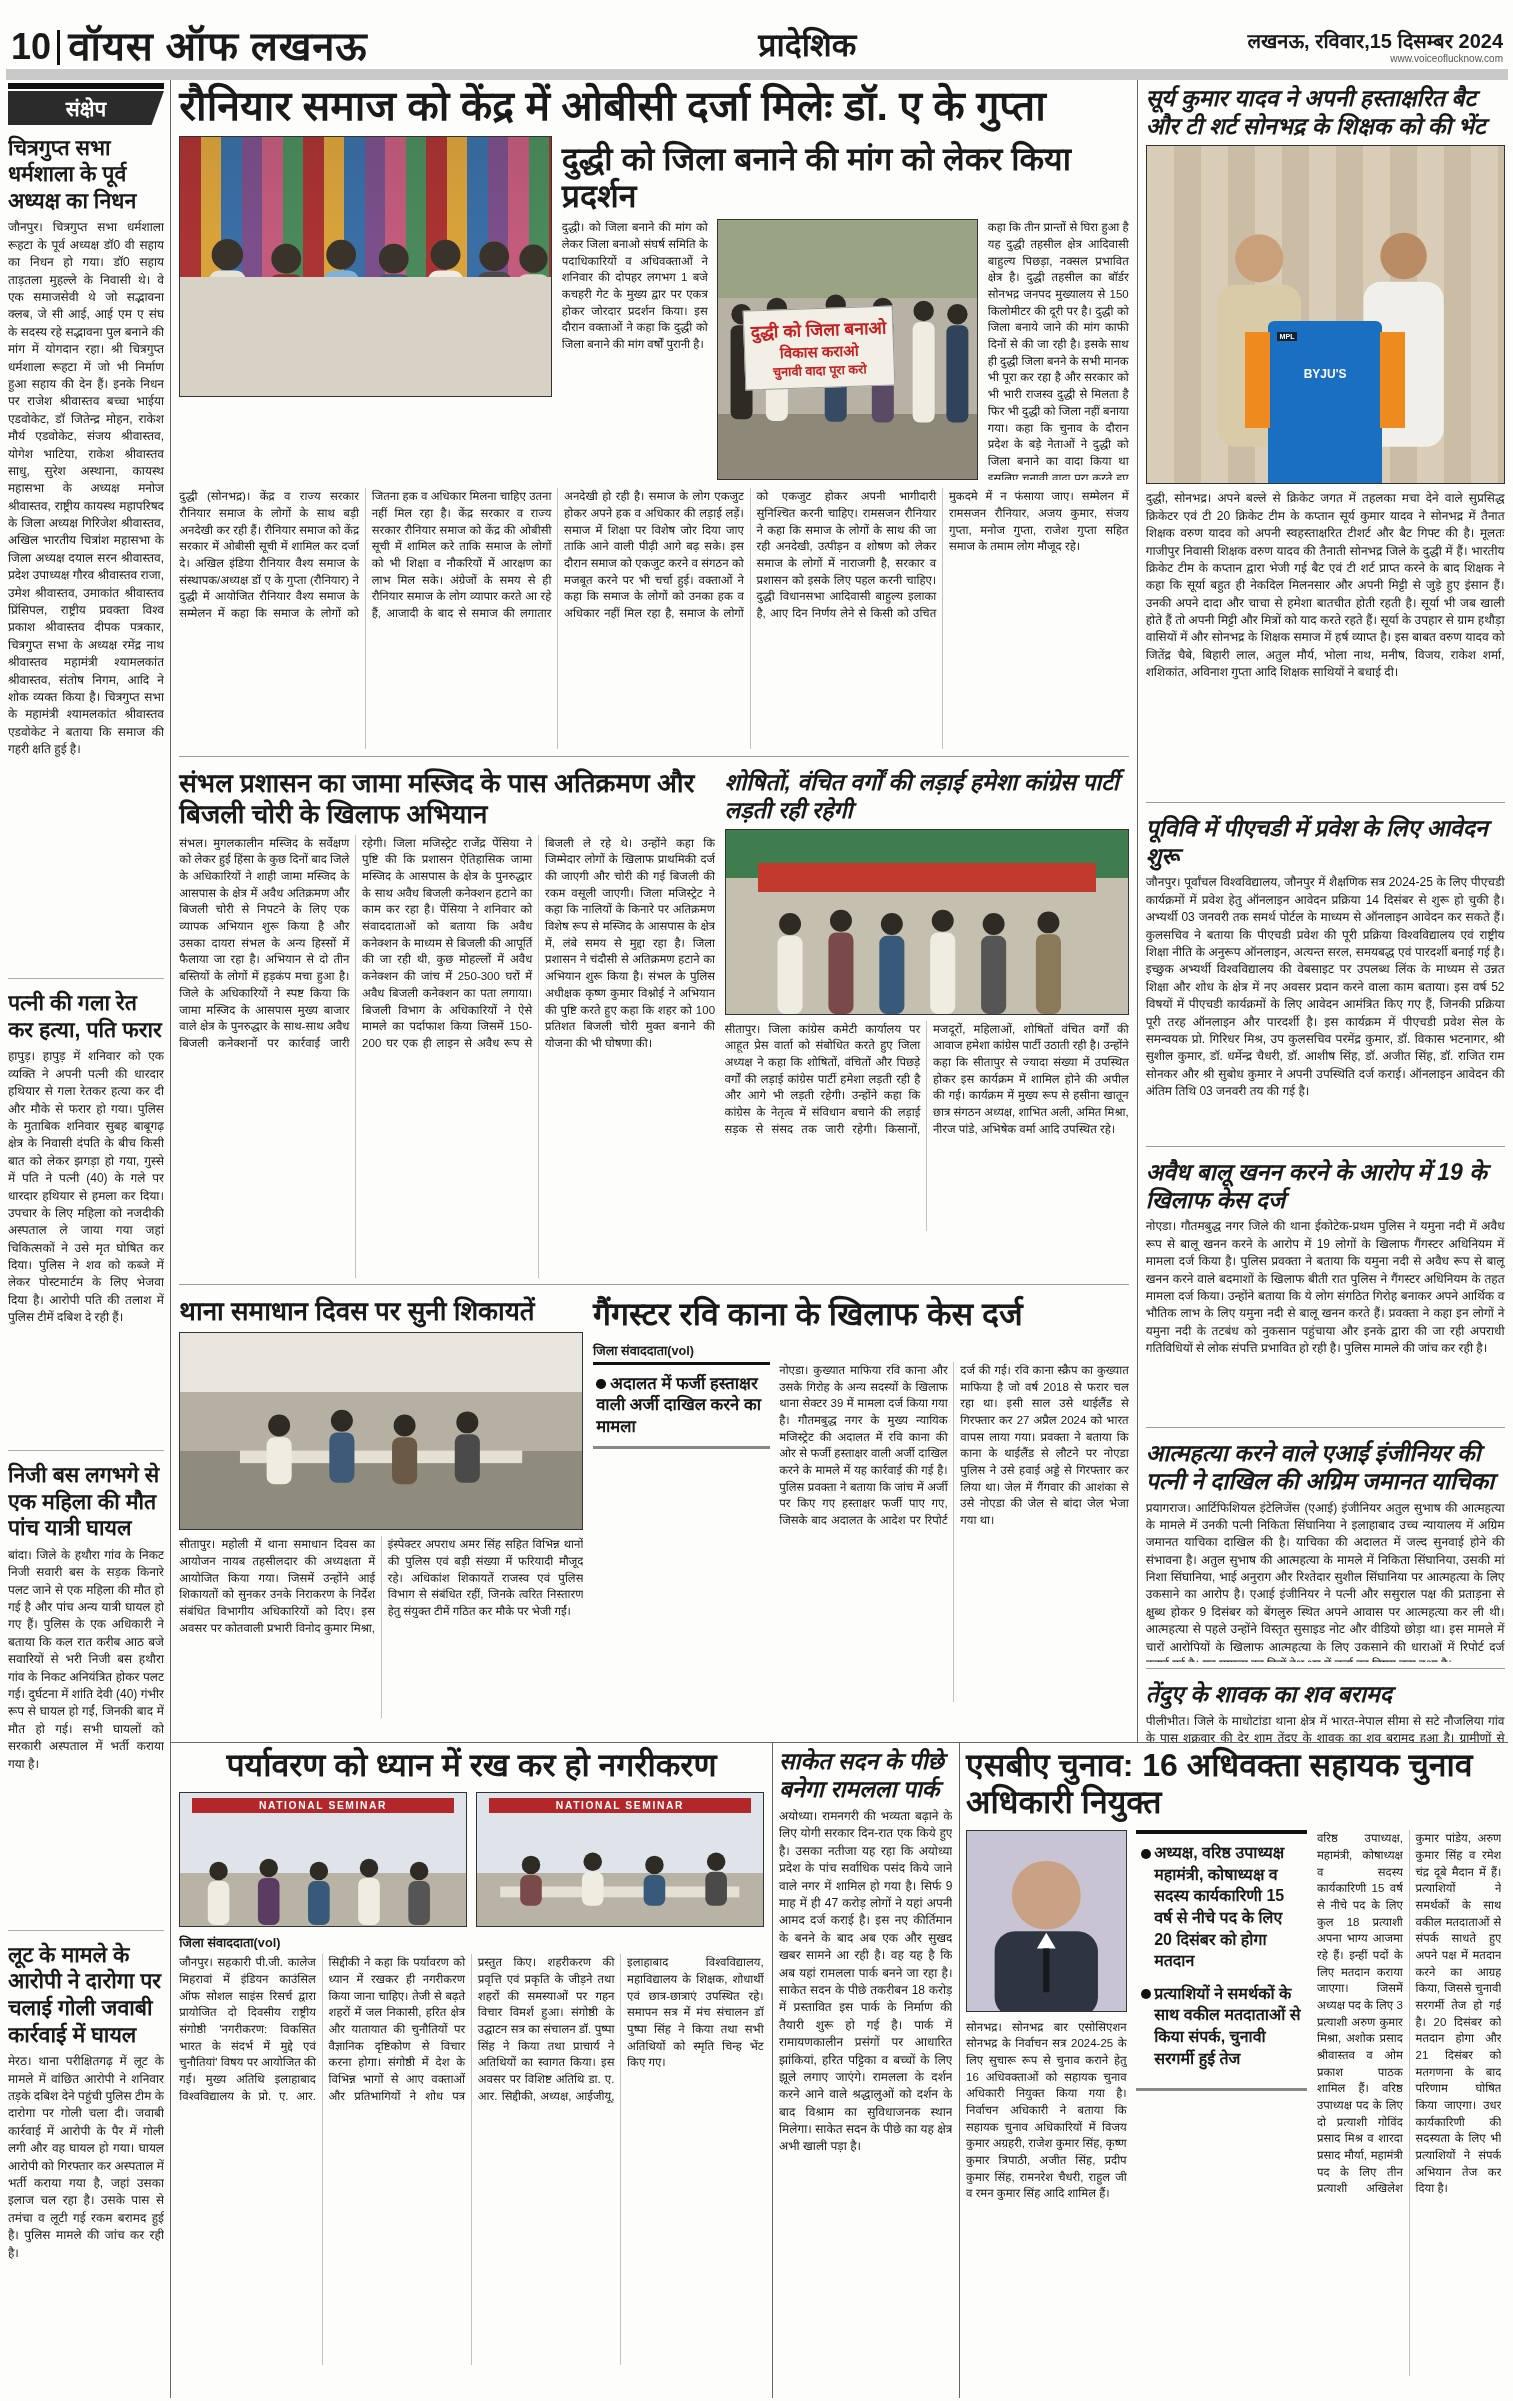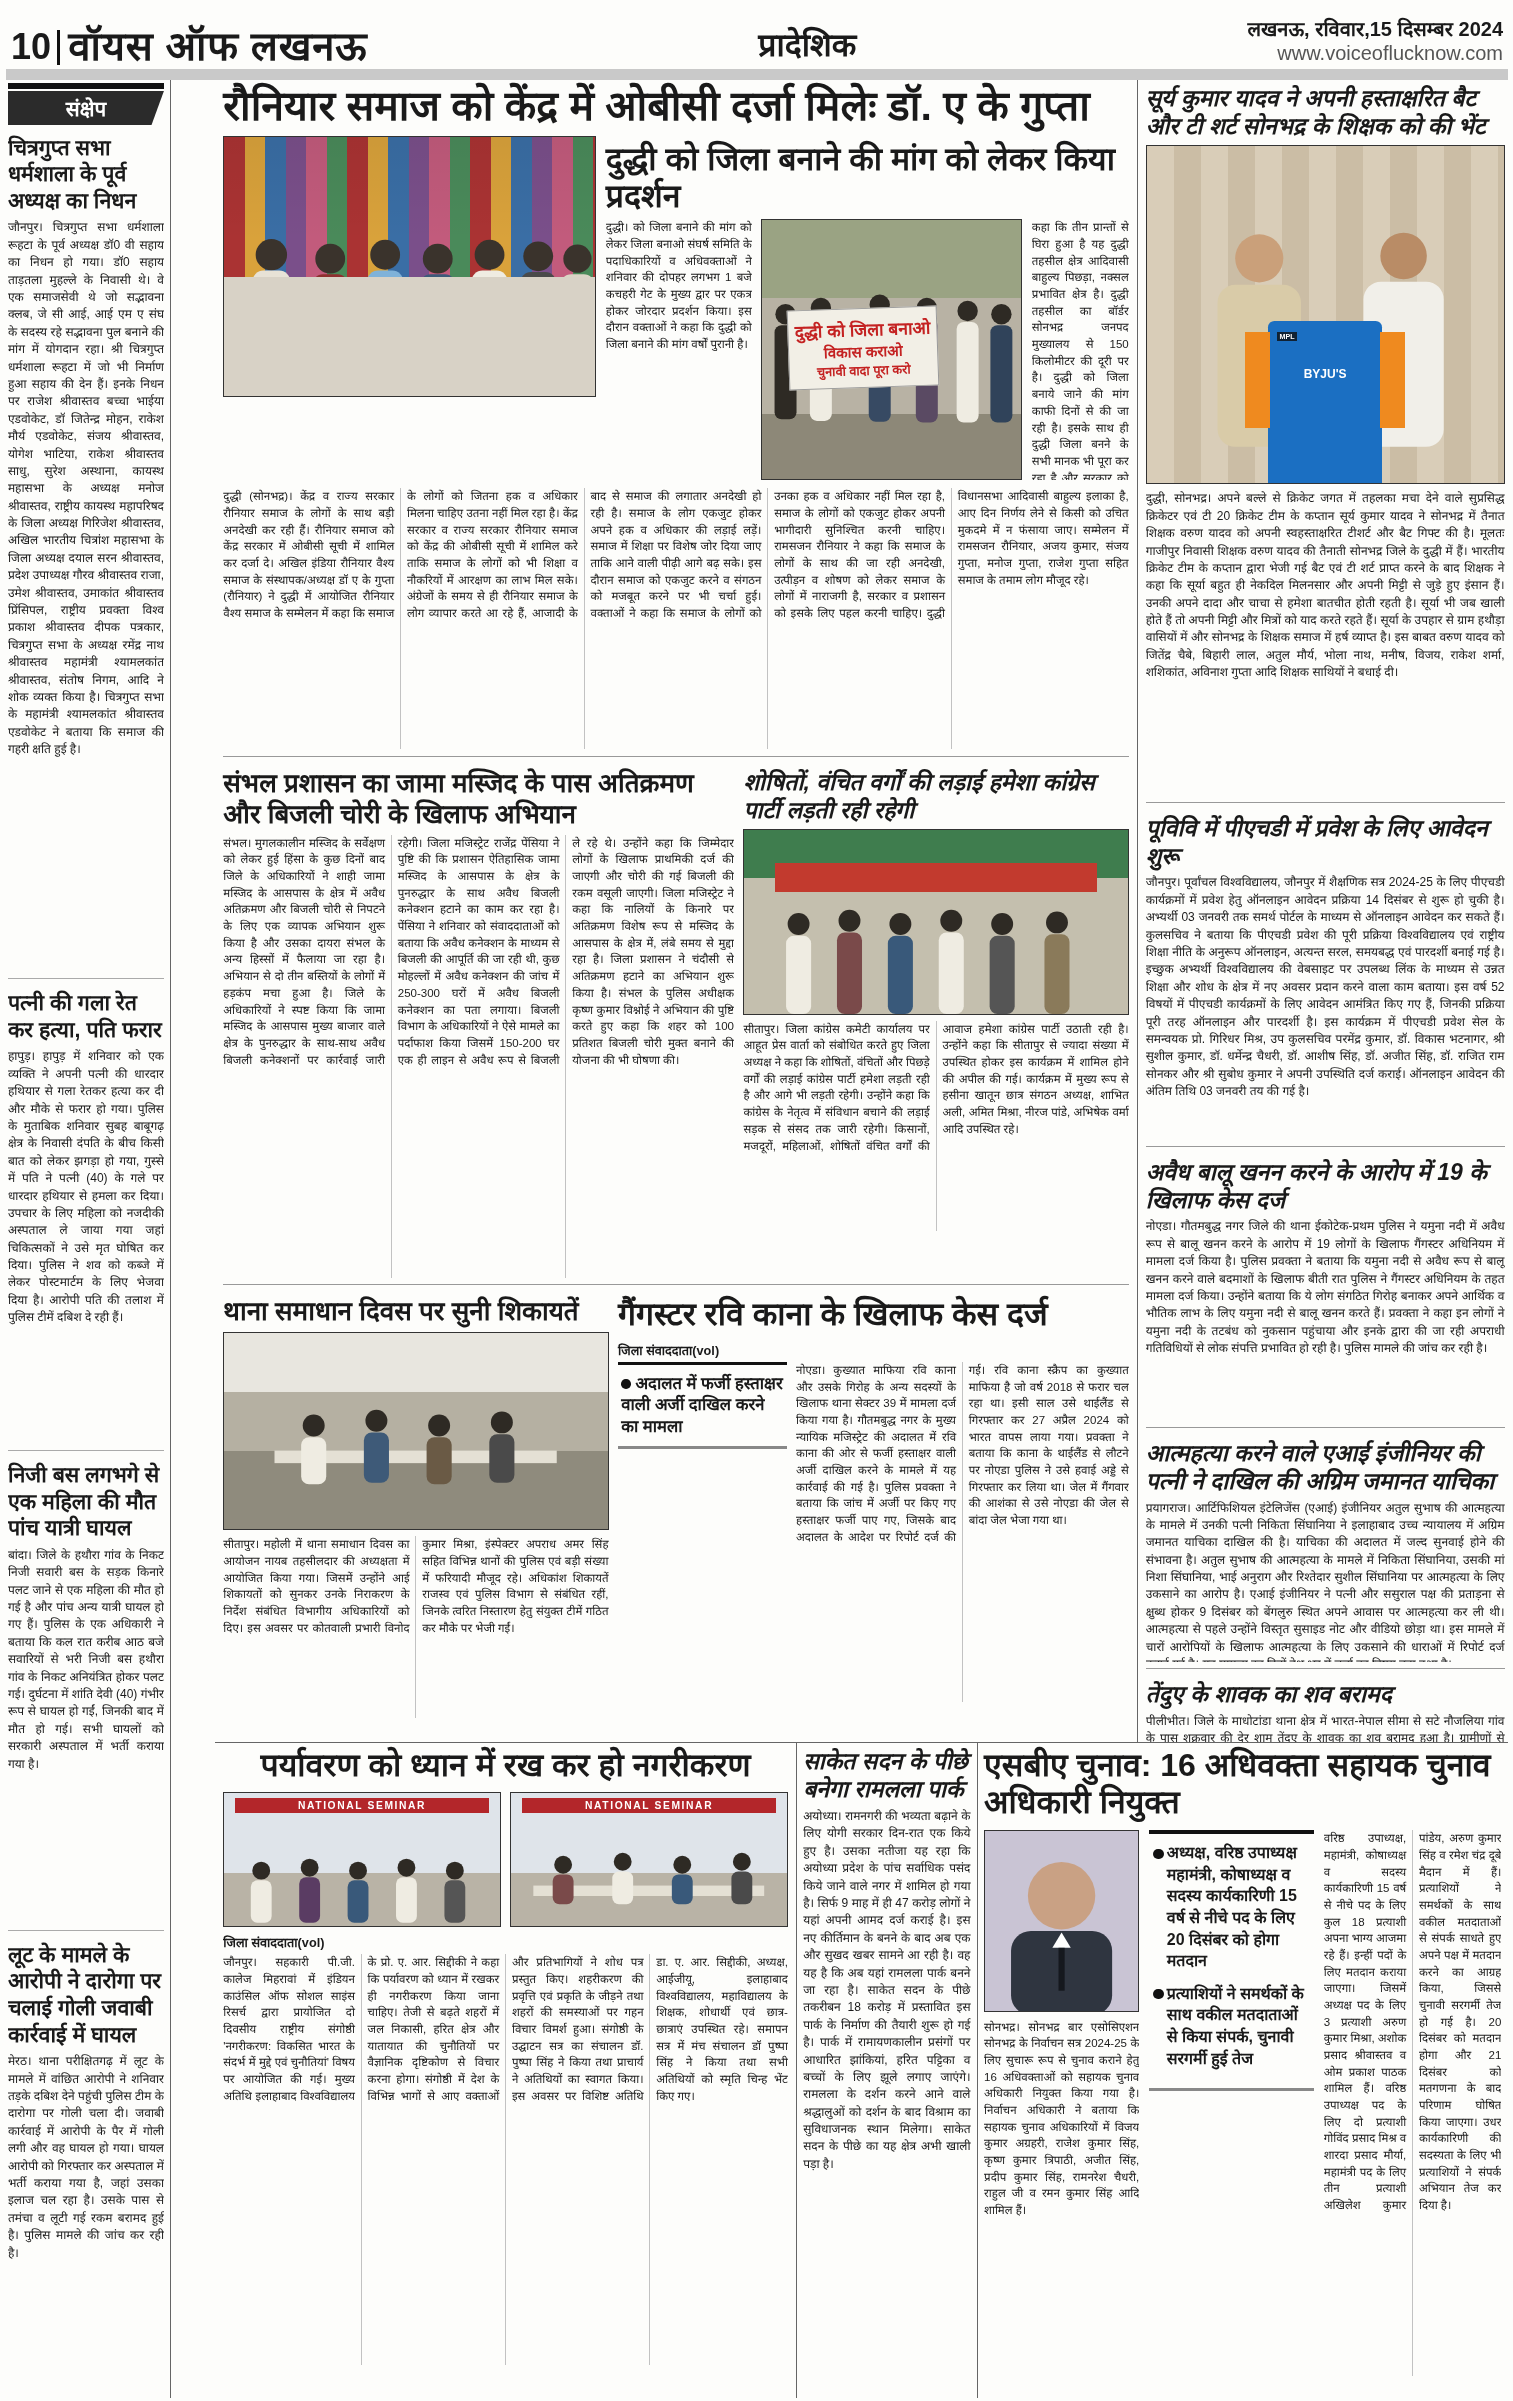--- a/index.html
+++ b/index.html
@@ -9,26 +9,26 @@
     font-family:"Liberation Sans","DejaVu Sans",sans-serif; color:#1a1a1a;
     position:relative; overflow:hidden; padding:4.7px 6.3px 0 6.3px;
   }
   
   .hdr { display:flex; align-items:flex-end; height:63px; padding:3.2px 4.7px; }
   .hdr .pgnum { font-size:36px; font-weight:800; border-right:3.2px solid #111; padding-right:6.3px; line-height:.95; }
   .hdr .masthead { font-size:40px; font-weight:800; letter-spacing:0.8px; padding-left:8px; line-height:.95; }
   .hdr .section { flex:1; text-align:center; font-size:32px; font-weight:800; }
   .hdr .dateblock { text-align:right; line-height:1.2; }
   .hdr .date { font-size:20px; font-weight:700; }
-  .hdr .url { font-size:20px; color:#555; font-weight:400; }
+  .hdr .url { font-size:10px; color:#555; font-weight:400; }
   .grayband { height:10.3px; background:#c9c9c9; margin:1.6px 0 0 0; }
   
   .bodywrap { display:flex; height:2318px; }
   aside.briefs { width:165px; border-right:0.8px solid #666; padding:0 6.3px 0 1.6px; overflow:hidden; }
-  .mainwrap { flex:1; display:flex; flex-direction:column;margin-left:44px; }
+  .mainwrap { flex:1; display:flex; flex-direction:column; }
   .topzone { display:flex; height:1662px; }
   .centercol { flex:1; padding:0 8px; border-right:0.8px solid #666; overflow:hidden; }
   .rightcol { width:370px; padding:0 3.2px 0 8px; overflow:hidden; }
   .bottomzone { display:flex; height:657px; border-top:0.8px solid #666; }
   
   .h-xxl { font-size:41px; font-weight:800; line-height:1.12; padding:4.7px 0 6.3px 0; }
   .h-xl  { font-size:32px; font-weight:800; line-height:1.15; padding:4.7px 0; }
   .h-lg  { font-size:26px; font-weight:800; line-height:1.2; padding:4.7px 0; }
   .h-md  { font-size:23px; font-weight:800; line-height:1.22; padding:4.7px 0;font-style:italic; }
   .h-brief { font-size:21.4px; font-weight:800; line-height:1.25; padding:6.3px 0 4.7px 0; }

